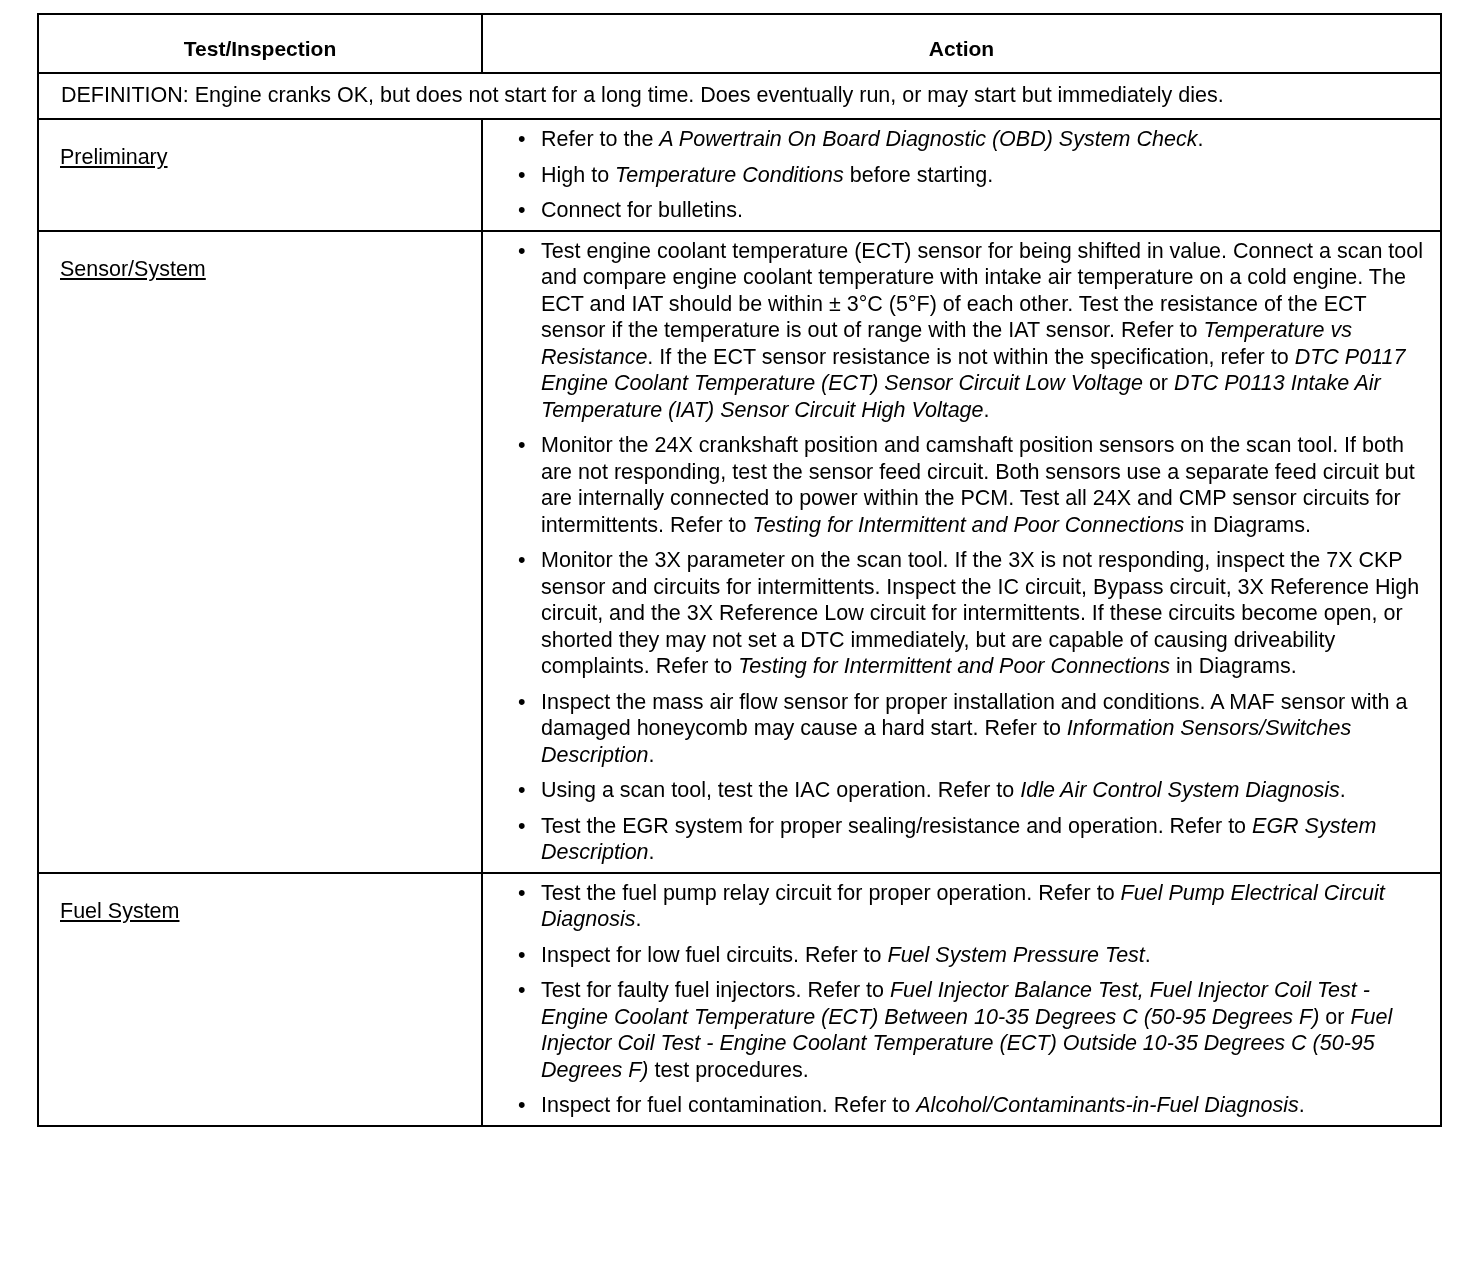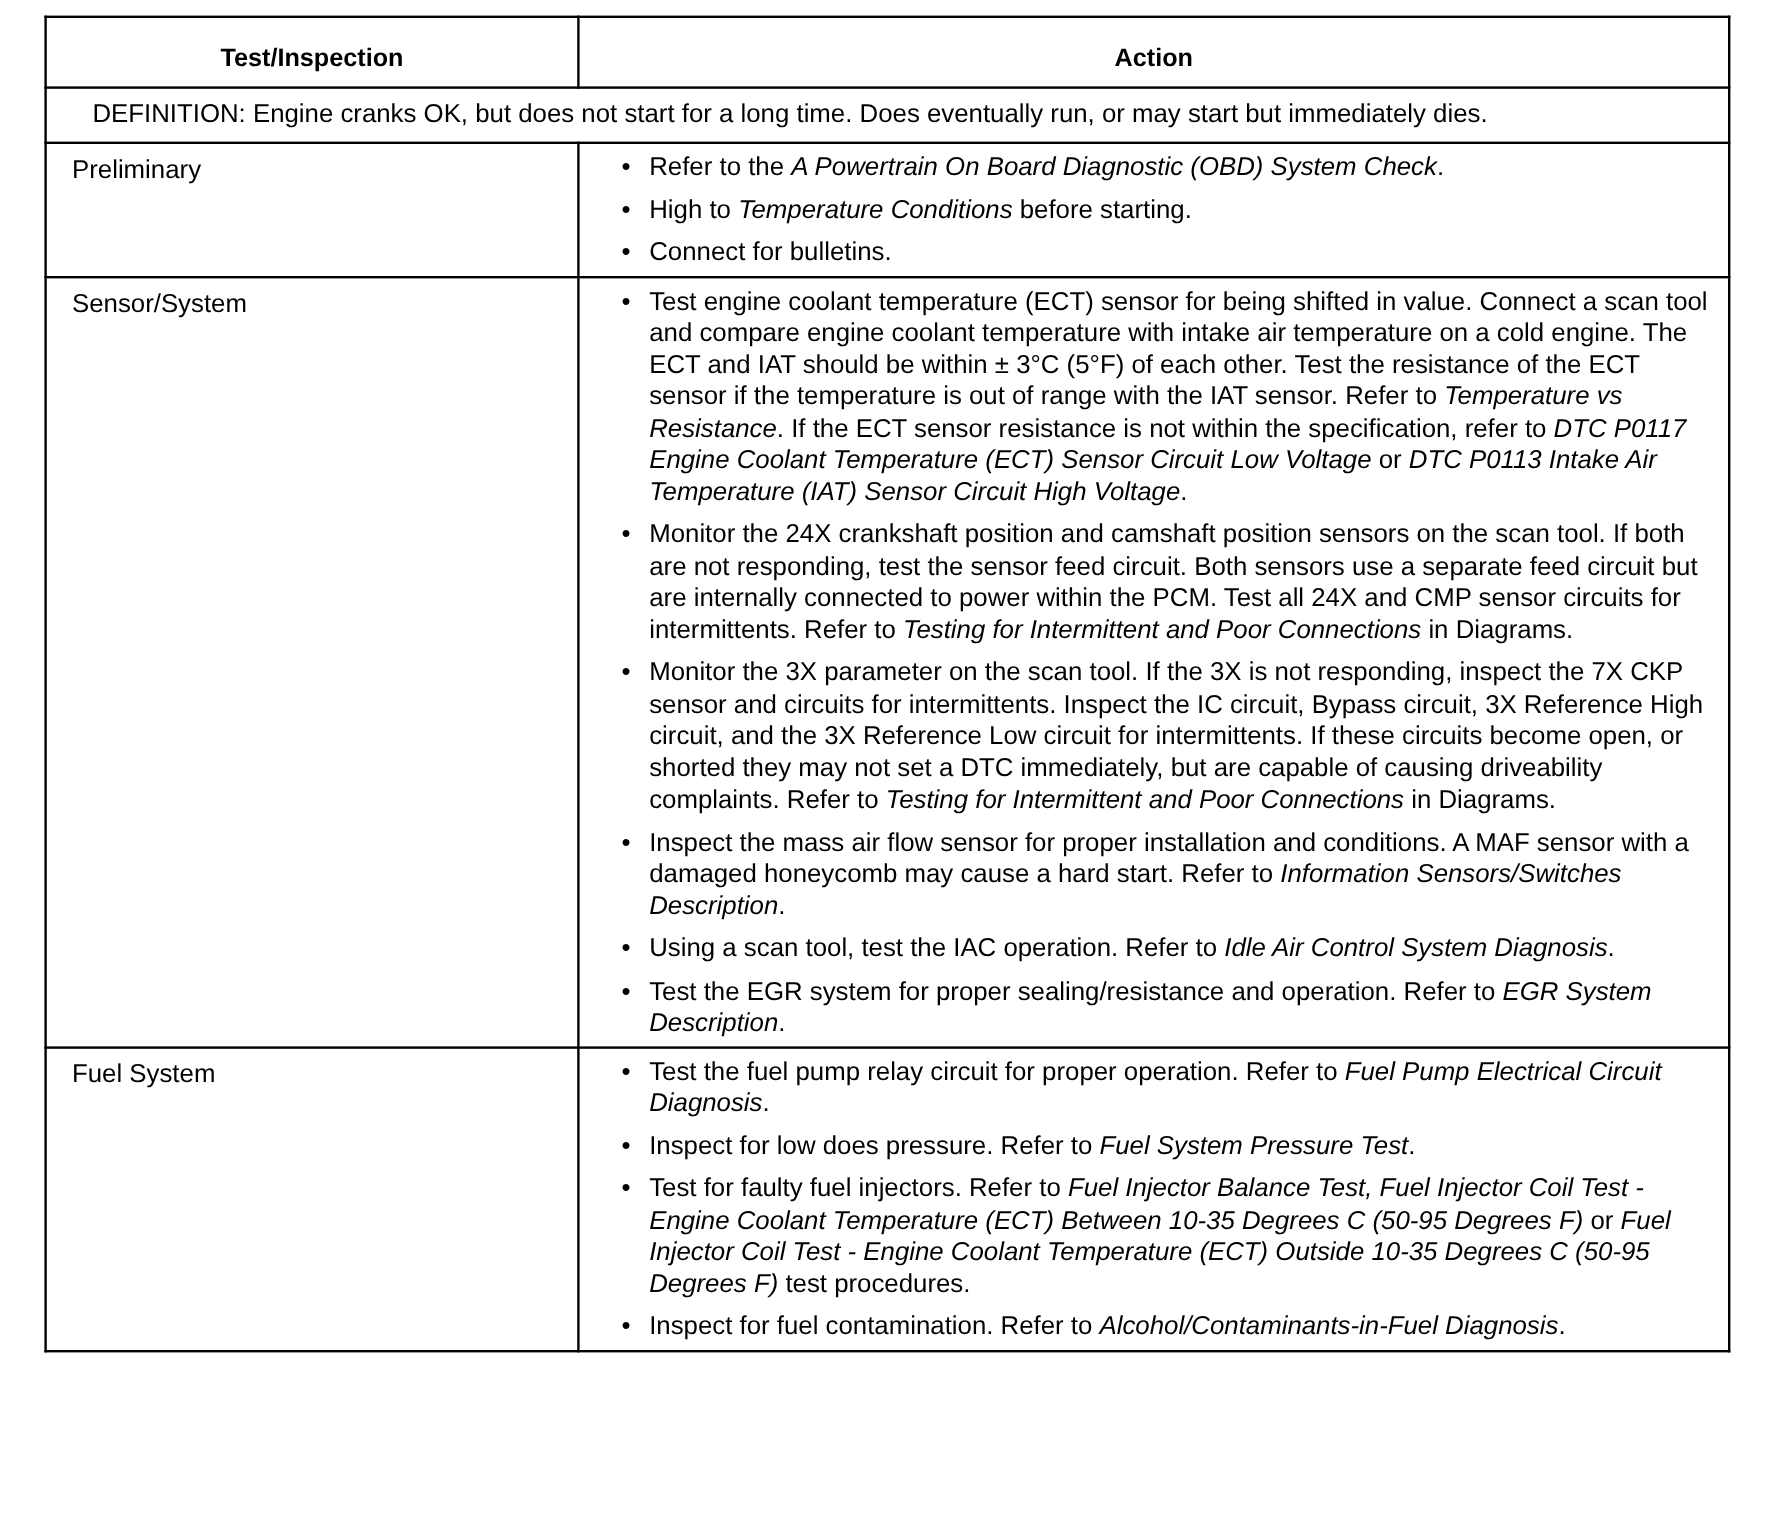--- a/index.html
+++ b/index.html
@@ -7,22 +7,22 @@
          font-family: "Liberation Sans", sans-serif; color: #000; }
   table.diag {
     position: absolute; left: 37px; top: 13px; width: 1403px;
     border-collapse: collapse; table-layout: fixed;
     font-size: 21.5px; line-height: 26.5px;
   }
   table.diag td, table.diag th { border: 2.5px solid #000; vertical-align: top; }
   col.c1 { width: 444px; }
   col.c2 { width: 959px; }
   th { font-weight: bold; text-align: center; height: 36px; padding: 21px 0 0 0; font-size: 21px; vertical-align: middle; }
-  td.def { padding: 8px 0 8px 38px; height: 28px; }
-  td.label { padding: 8px 0 0 21px; }
+  td.def { padding: 8px 0 8px 22px; height: 28px; }
+  td.label { padding: 24px 0 0 21px; text-decoration: underline; }
   td.actions { padding: 6px 8px 6px 37px; }
   ul.bullets { list-style: none; margin: 0; padding: 0; }
   ul.bullets li { position: relative; padding-left: 21px; margin-bottom: 9px; }
   ul.bullets li:last-child { margin-bottom: 0; }
   ul.bullets li .bullet { position: absolute; left: -2px; top: 0; }
   .it { font-style: italic; }
 </style>
 </head>
 <body>
 
@@ -62,20 +62,20 @@
             <li><span class="bullet">•</span><span>Using a scan tool, test the IAC operation. Refer to </span><span class="it">Idle Air Control System Diagnosis</span><span>.</span></li>
             <li><span class="bullet">•</span><span>Test the EGR system for proper sealing/resistance and operation. Refer to </span><span class="it">EGR System Description</span><span>.</span></li>
           </ul>
         </td>
     </tr>
     <tr>
       <td class="label">Fuel System</td>
       <td class="actions">
           <ul class="bullets">
             <li><span class="bullet">•</span><span>Test the fuel pump relay circuit for proper operation. Refer to </span><span class="it">Fuel Pump Electrical Circuit Diagnosis</span><span>.</span></li>
-            <li><span class="bullet">•</span><span>Inspect for low does pressure. Refer to </span><span class="it">Fuel System Pressure Test</span><span>.</span></li>
+            <li><span class="bullet">•</span><span>Inspect for low fuel circuits. Refer to </span><span class="it">Fuel System Pressure Test</span><span>.</span></li>
             <li><span class="bullet">•</span><span>Test for faulty fuel injectors. Refer to </span><span class="it">Fuel Injector Balance Test, Fuel Injector Coil Test - Engine Coolant Temperature (ECT) Between 10-35 Degrees C (50-95 Degrees F)</span><span> or </span><span class="it">Fuel Injector Coil Test - Engine Coolant Temperature (ECT) Outside 10-35 Degrees C (50-95 Degrees F)</span><span> test procedures.</span></li>
             <li><span class="bullet">•</span><span>Inspect for fuel contamination. Refer to </span><span class="it">Alcohol/Contaminants-in-Fuel Diagnosis</span><span>.</span></li>
           </ul>
         </td>
     </tr>
   </tbody>
 </table>
 
 </body></html>

